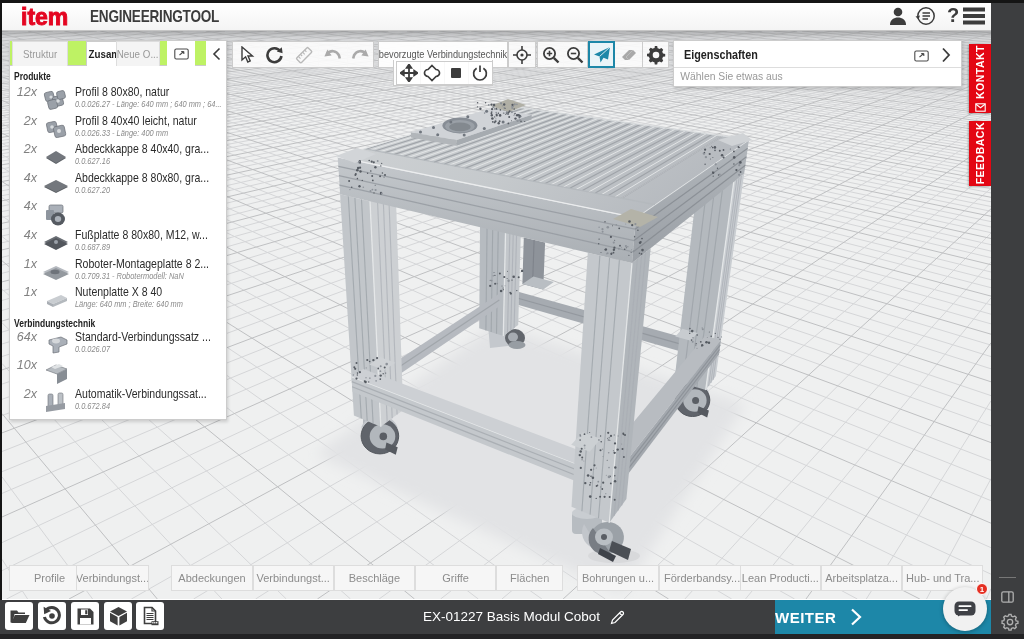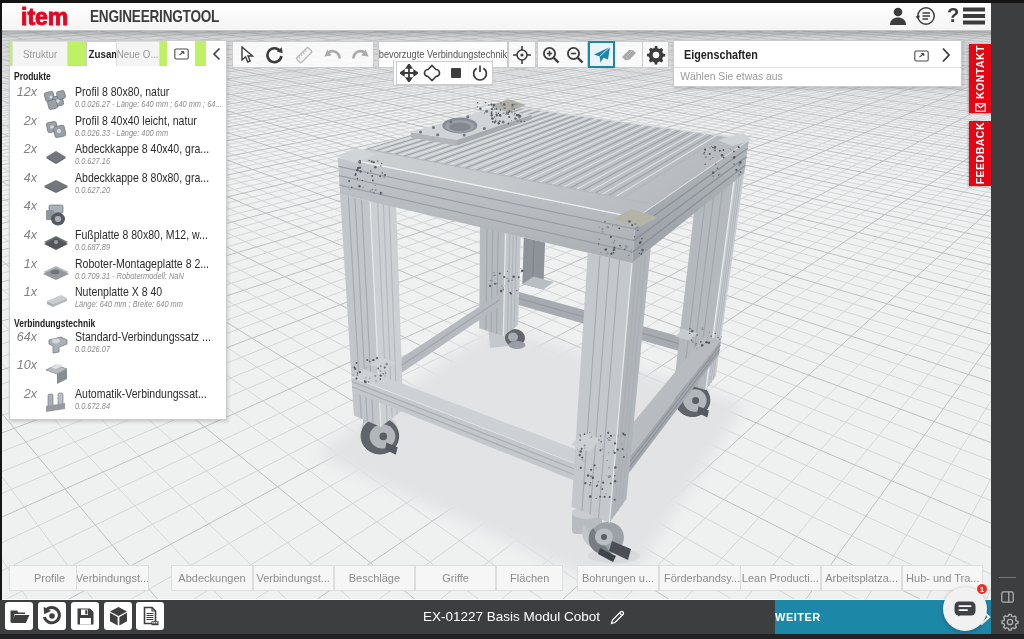--- a/index.html
+++ b/index.html
@@ -54,22 +54,22 @@
 
 .btab { position:absolute; top:565px; height:26px; background:#f6f6f6; border:1px solid #ddd; color:#8c8c8c;
   font-size:11px; display:flex; align-items:center; justify-content:center; white-space:nowrap; overflow:hidden; }
 
 #bbar { left:0; top:600px; width:991px; height:34px; background:#3d3e40; }
 #bbar2 { left:0; top:634px; width:1024px; height:5px; background:#232325; }
 .bic { position:absolute; top:602px; width:28px; height:28px; background:#fff; border-radius:3px;
   display:flex; align-items:center; justify-content:center; }
 #btitle { left:423px; top:609px; font-size:13.5px; color:#fff; }
 #bpencil2 { left:610px; top:610px; }
-#weiter { left:775px; top:600px; width:216px; height:34px; background:#1d87a8; color:#fff; font-size:11px; font-weight:bold;
-  display:flex; align-items:center; justify-content:space-between; gap:14px; letter-spacing:0.5px; }
+#weiter { left:775px; top:600px; width:216px; height:34px; background:#1d87a8; color:#fff; font-size:15px; font-weight:bold;
+  display:flex; align-items:center; justify-content:flex-start; gap:14px; letter-spacing:0.5px; }
 
 #fab { left:943px; top:587px; width:44px; height:44px; border-radius:50%; background:#f1f1f1; box-shadow:0 1px 4px rgba(0,0,0,0.3);
   display:flex; align-items:center; justify-content:center; }
 #fabbadge { left:976px; top:583px; width:12px; height:12px; border-radius:50%; background:#e53023; border:1px solid #fff;
   color:#fff; font-size:8px; font-weight:bold; display:flex; align-items:center; justify-content:center; }
 </style></head>
 <body>
 <div id="page">
 <div class="abs" id="canvas">
   <svg width="989" height="568" viewBox="2 31 989 568">

